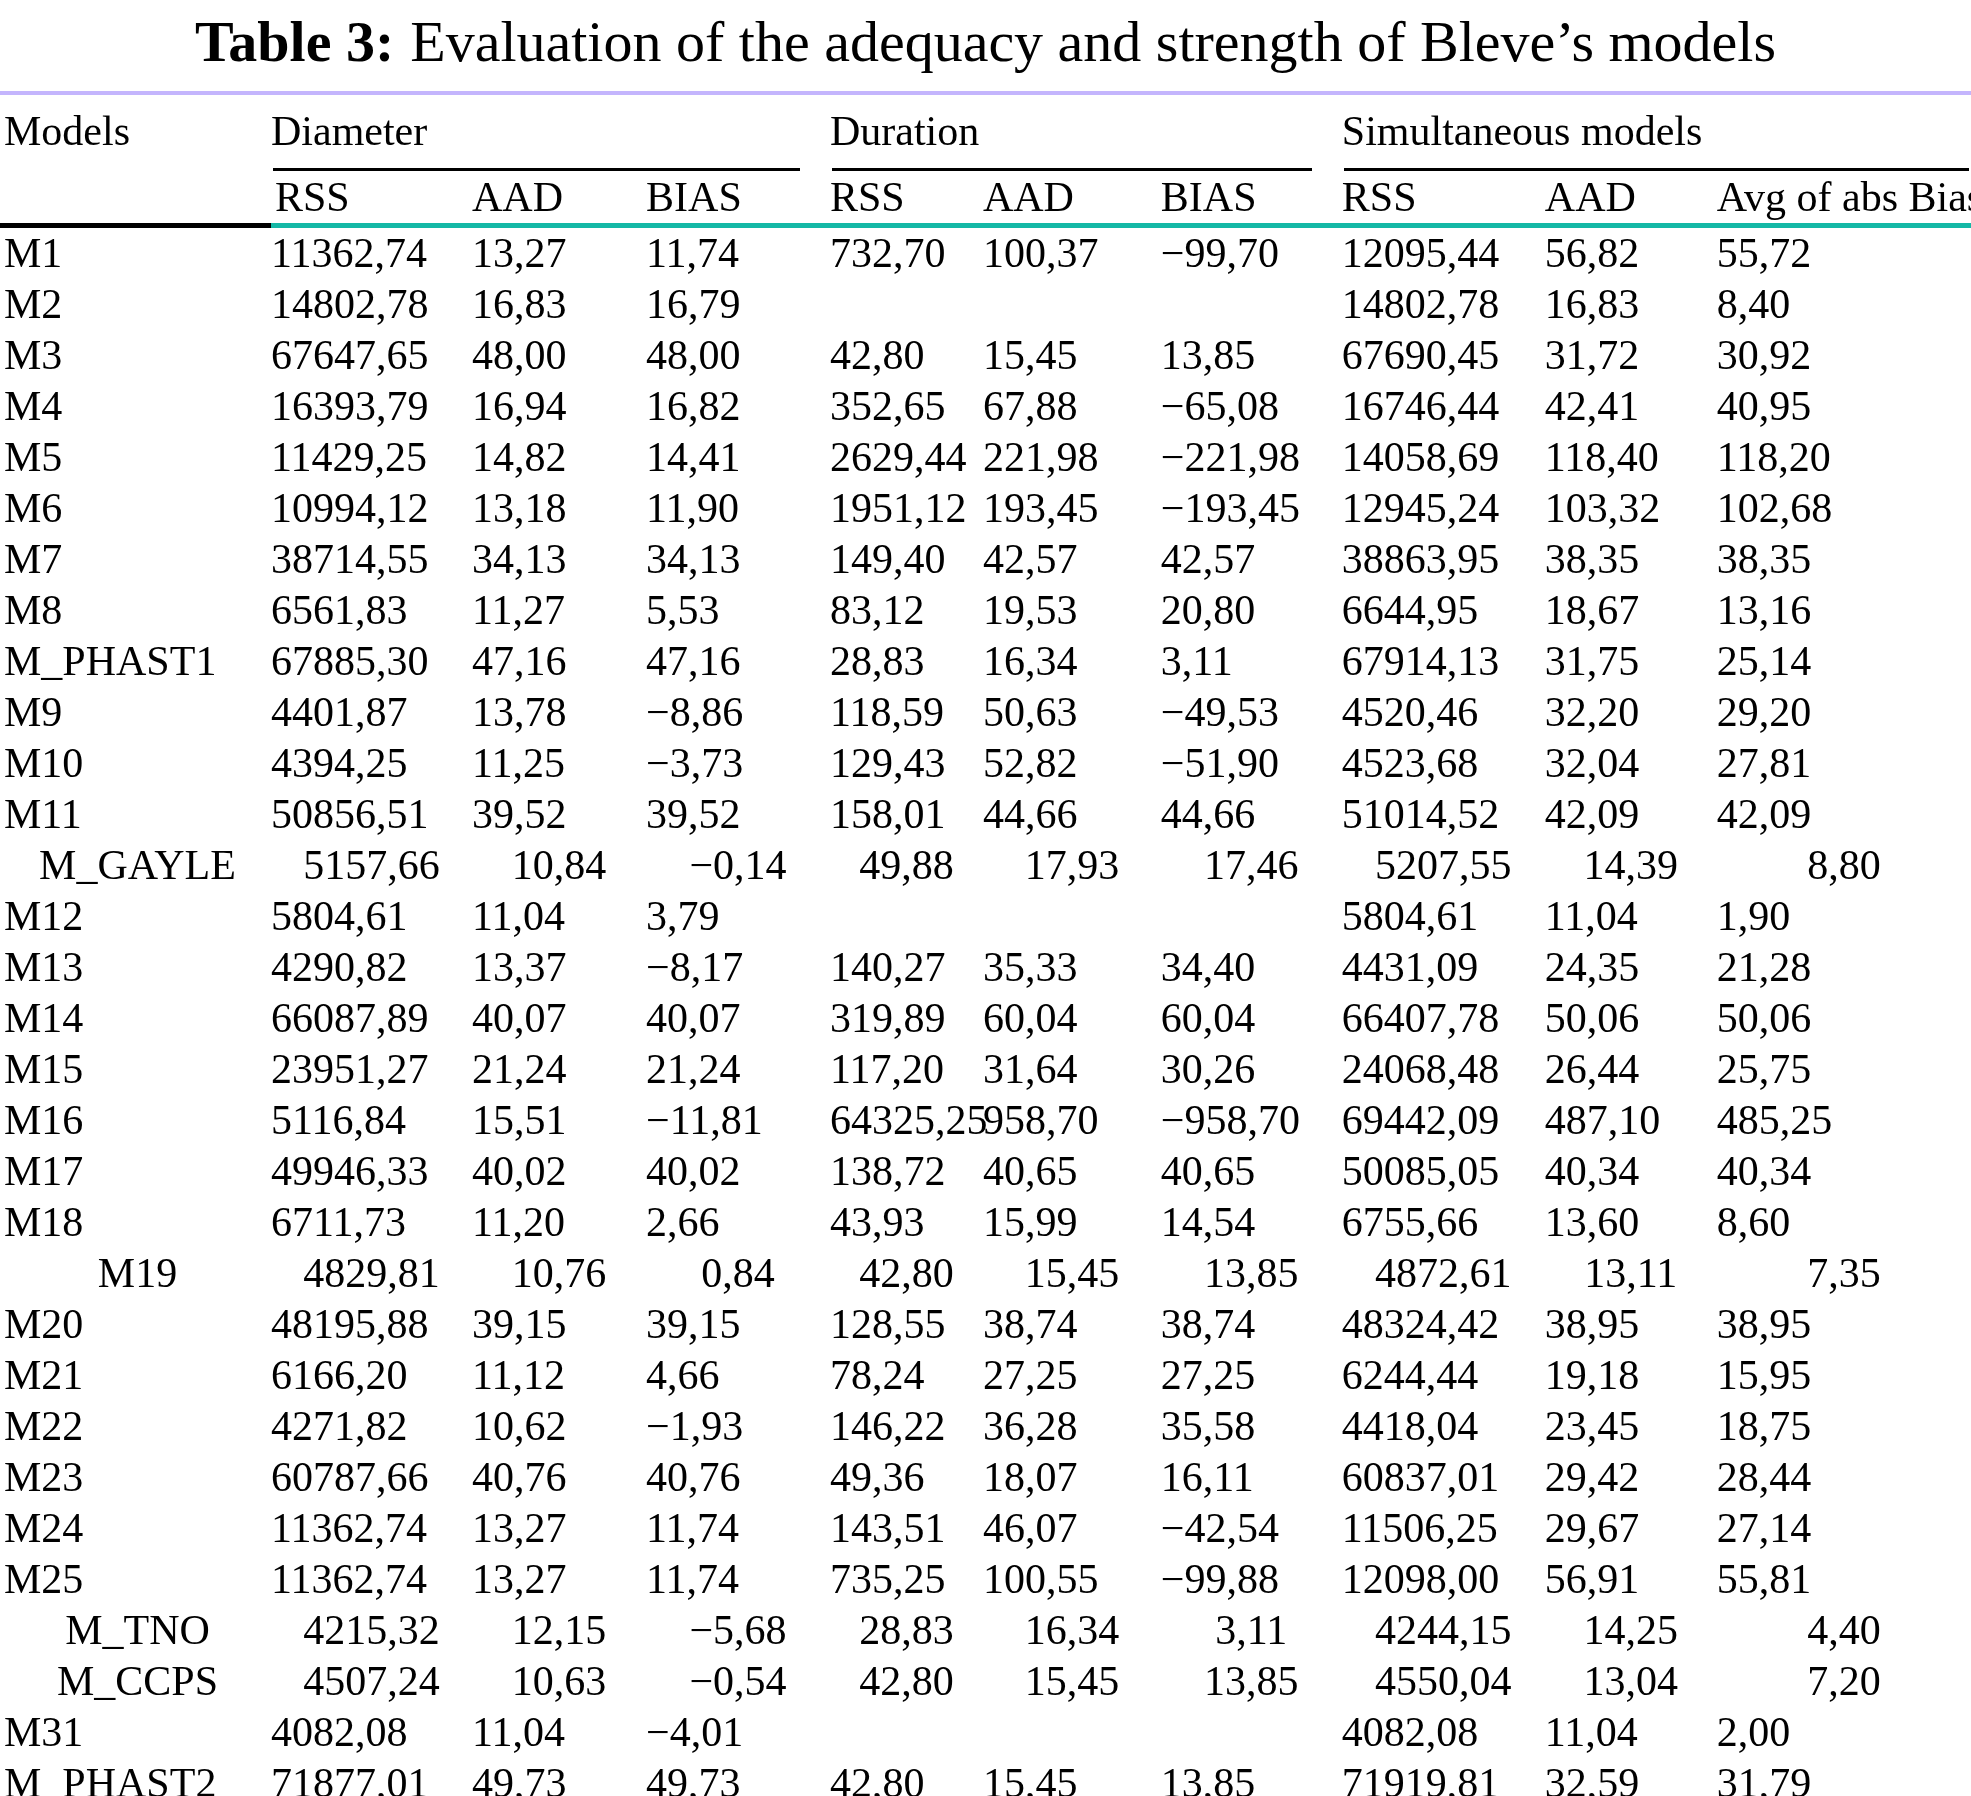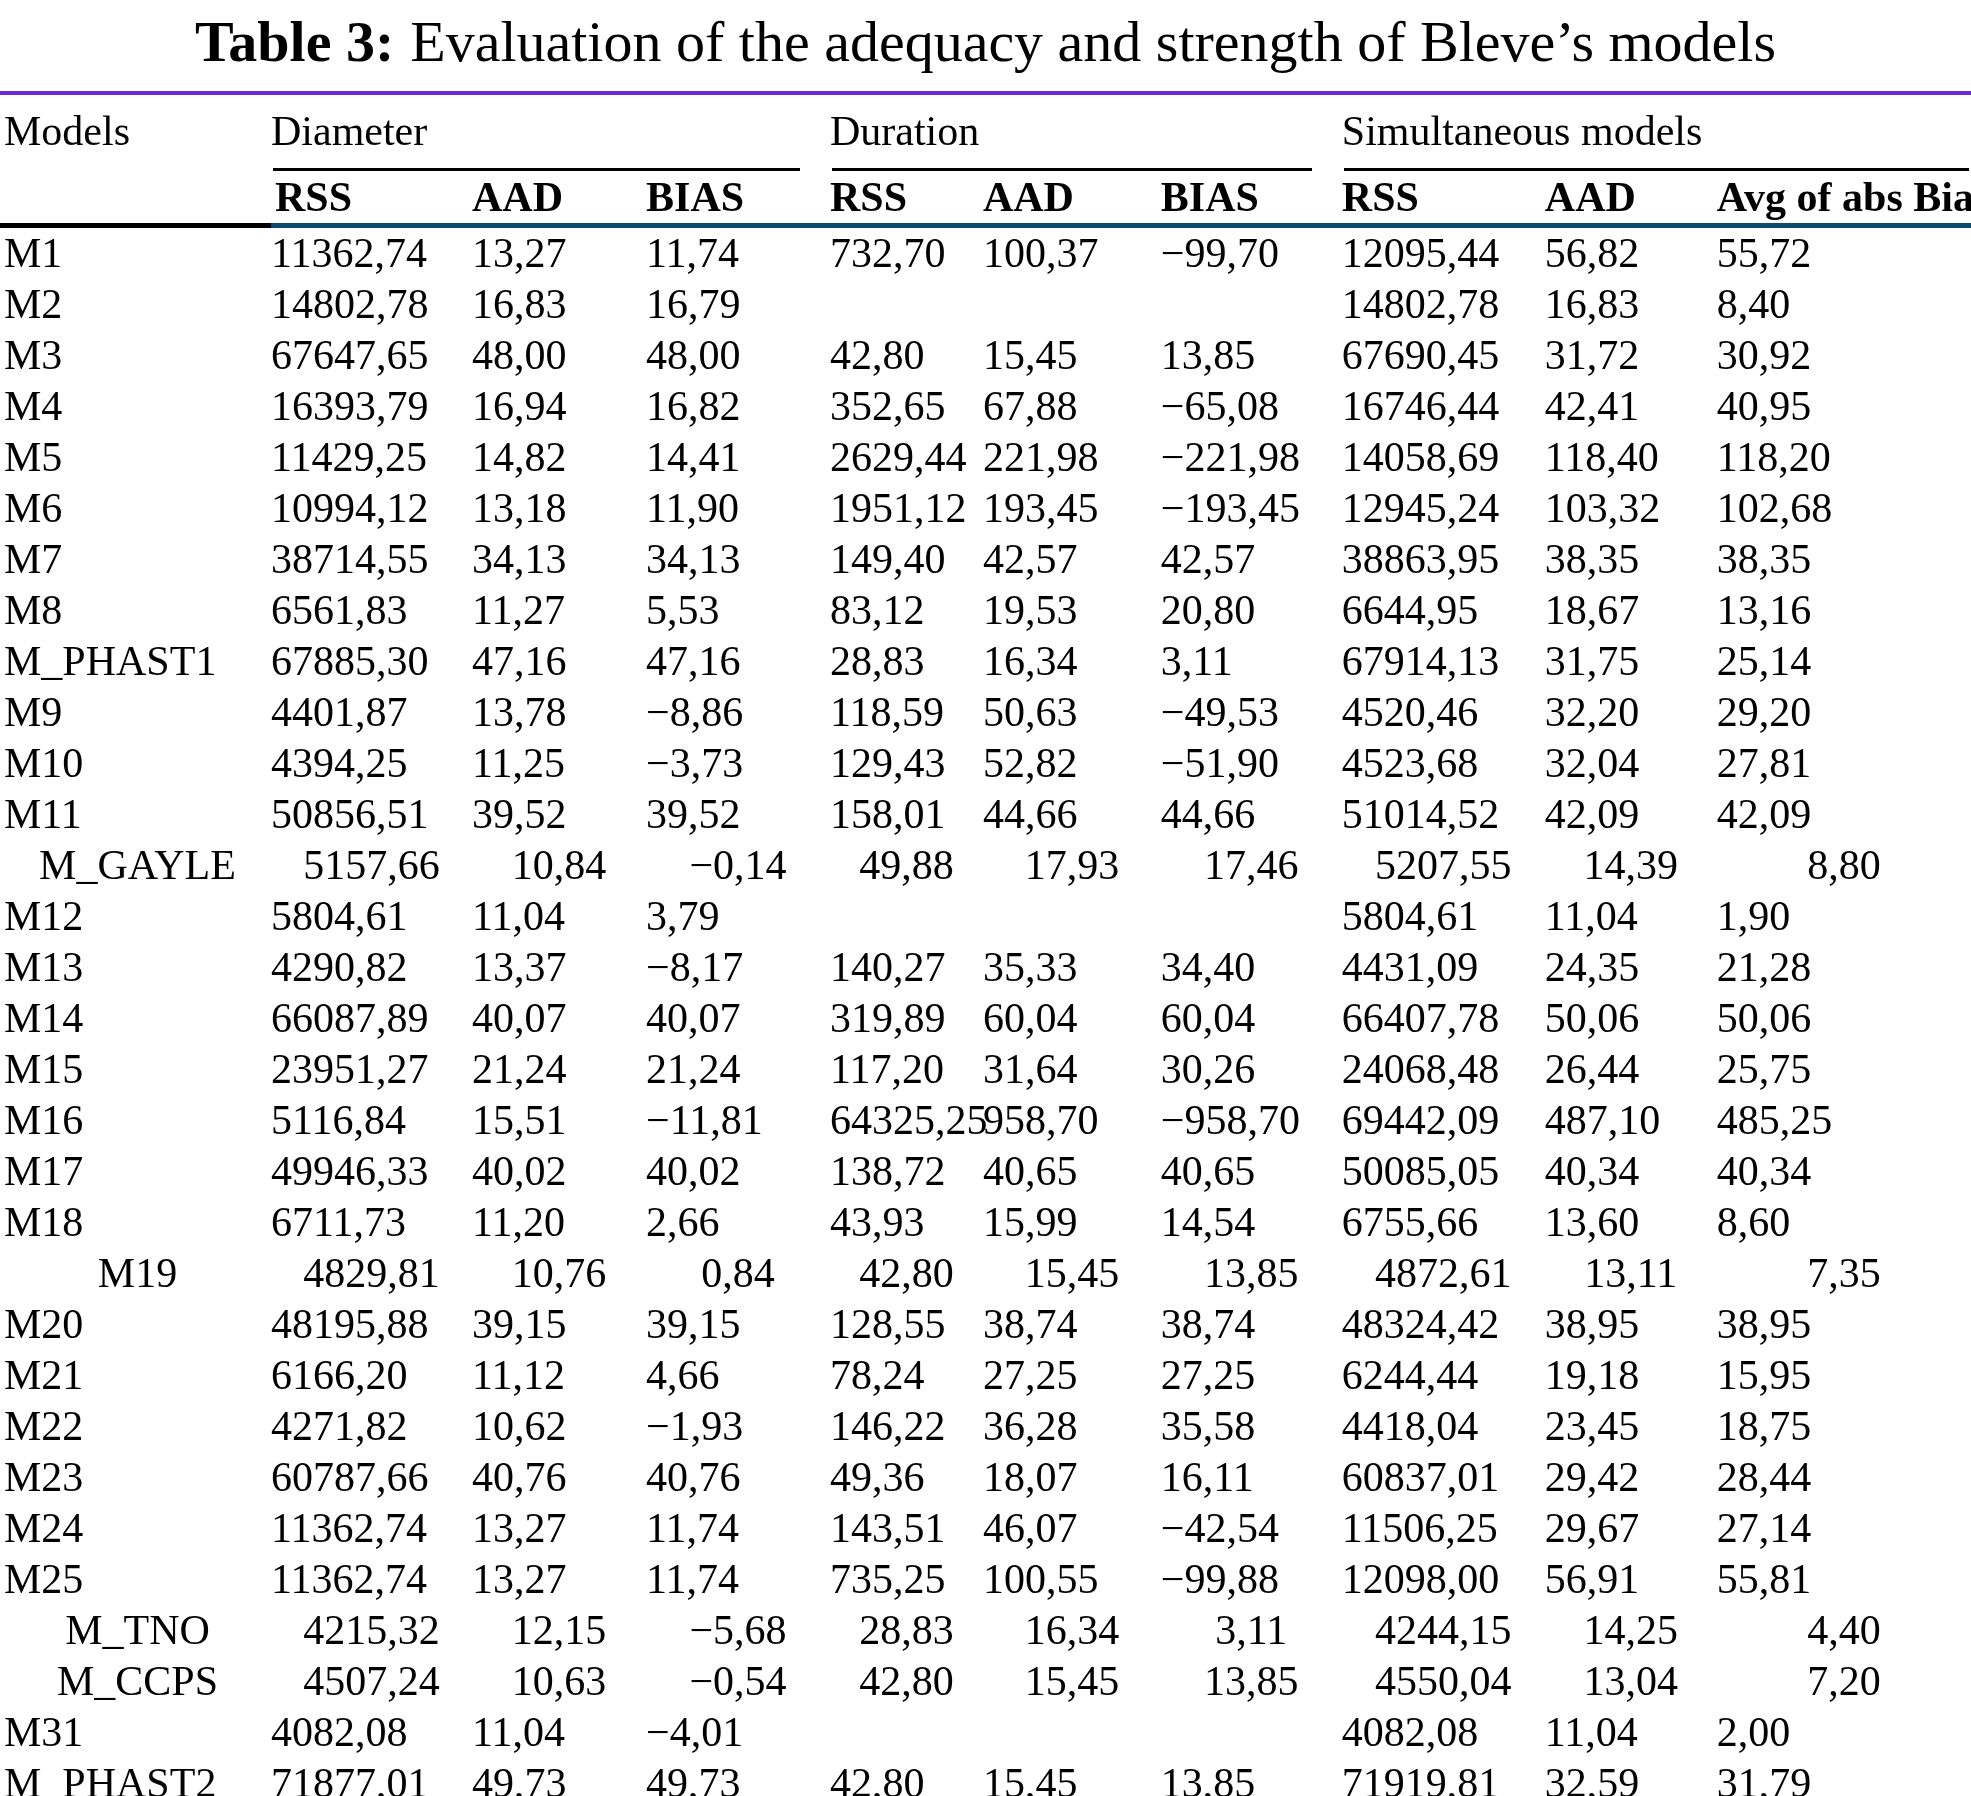--- a/index.html
+++ b/index.html
@@ -48,21 +48,21 @@
   th, td {
     padding: 0;
     text-align: left;
     font-weight: normal;
     white-space: nowrap;
     overflow: visible;
   }
   th:first-child, td:first-child { padding-left: 4px; }
 
   tr.group-row th {
-    border-top: 4px solid #6d28d9;
+    border-top: 4px solid #c4b5fd;
     vertical-align: top;
     height: 64px;
     padding-top: 12px;
   }
   th.group {
     text-align: left;
     position: relative;
   }
   th.group::after {
     content: "";
@@ -71,22 +71,21 @@
     right: 30px;
     bottom: 0;
     height: 3px;
     background: #000;
   }
   th.group-last::after { right: 2px; }
 
   tr.sub-row th {
     height: 52px;
     vertical-align: middle;
-    border-bottom: 5px solid #0c4a6e;
-    font-weight: bold;
+    border-bottom: 5px solid #14b8a6;
   }
   th.models-head {
     vertical-align: top;
     border-bottom: 5px solid #000;
   }
 
   tbody td {
     height: 51px;
     vertical-align: middle;
   }

